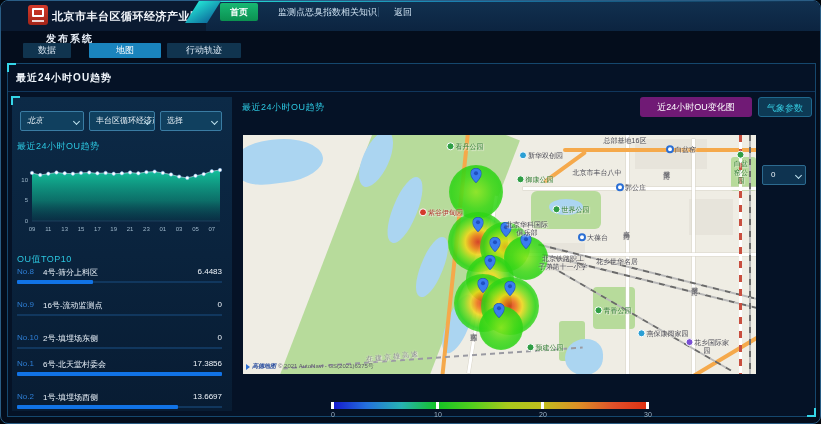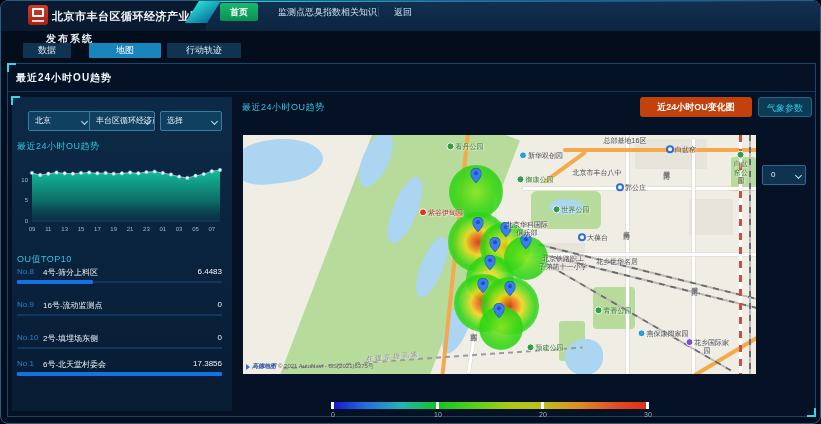--- a/index.html
+++ b/index.html
@@ -32,39 +32,39 @@
   .corner{position:absolute;width:9px;height:9px;}
   .corner.tl{border-left:2px solid #35d6e8;border-top:2px solid #35d6e8;left:-1px;top:-1px;}
   .corner.br{border-right:2px solid #35d6e8;border-bottom:2px solid #35d6e8;right:-1px;bottom:-1px;}
   #main-title{position:absolute;left:8px;top:7px;font-size:10px;font-weight:bold;color:#eef4fa;letter-spacing:1px;}
   #main-divider{position:absolute;left:0;top:27px;width:100%;height:1px;background:#10365c;}
 
   
   #left-panel{position:absolute;left:4px;top:33px;width:220px;height:314px;background:linear-gradient(#0c2a47,#081c33);}
   .select-box{position:absolute;top:14px;height:20px;background:#10405f;border:1px solid #3a7ca3;border-radius:2px;color:#eaf2f8;font-size:8px;line-height:18px;padding:0 14px 0 6px;cursor:pointer;white-space:nowrap;overflow:hidden;}
   .chev{position:absolute;right:4px;top:7px;width:5px;height:5px;border-right:1px solid #bfe2ef;border-bottom:1px solid #bfe2ef;transform:rotate(45deg);}
-  #sel-city{left:16px;width:64px;}
+  #sel-city{left:8px;width:64px;font-style:italic;}
   #sel-park{left:77px;width:66px;}
   #sel-point{left:148px;width:62px;}
   .cyan-label{color:#2cc7e0;font-size:9px;letter-spacing:0.5px;}
   #chart-label{position:absolute;left:5px;top:43px;}
   #trend-svg{position:absolute;left:4px;top:58px;}
   #top-label{position:absolute;left:5px;top:156px;}
   .top-item{position:absolute;left:5px;width:205px;height:30px;}
   .top-item .rank{position:absolute;left:0;top:0;font-size:8px;color:#2e7fd6;}
   .top-item .name{position:absolute;left:26px;top:0;font-size:8px;color:#e8f0f8;white-space:nowrap;}
   .top-item .val{position:absolute;right:0;top:0;font-size:8px;color:#eef4fa;}
   .top-item .bar{position:absolute;left:0;top:14px;width:100%;height:2px;background:#11375e;}
   .top-item .bar-fill{position:absolute;left:0;top:-1px;height:4px;background:#1173e6;border-radius:1px;}
 
   
   #right-panel{position:absolute;left:226px;top:33px;width:582px;height:314px;}
   #right-label{position:absolute;left:8px;top:4px;}
   .rp-btn{position:absolute;top:0px;height:20px;line-height:20px;text-align:center;font-size:9px;border-radius:3px;cursor:pointer;}
-  #btn-ou{right:64px;width:112px;background:#c2410c;color:#fff;font-weight:bold;}
+  #btn-ou{right:64px;width:112px;background:#701a75;color:#fff;}
   #btn-weather{right:4px;width:54px;background:#0d3a55;color:#35cbe0;border:1px solid #20688d;}
   #side-select{position:absolute;right:10px;top:68px;width:44px;height:20px;background:#0e3350;border:1px solid #2c6a8f;border-radius:2px;color:#eaf2f8;font-size:8px;line-height:18px;padding:0 14px 0 8px;cursor:pointer;}
 
   
   #map{position:absolute;left:9px;top:38px;width:513px;height:239px;background:#efede4;overflow:hidden;cursor:grab;}
   .water{position:absolute;background:#abd5f1;}
   .park{position:absolute;background:#b7db9b;}
   .block{position:absolute;background:#e7e4db;}
   .road-w{position:absolute;background:#ffffff;box-shadow:0 0 0 0.5px #d8d4c8;}
   .road-o{position:absolute;background:#f5a94b;border-radius:2px;}
@@ -220,20 +220,28 @@
           </div>
       </div>
       <div class="top-item" style="top:262px;">
         <span class="rank">No.1</span>
         <span class="name">6号-北天堂村委会</span>
         <span class="val">17.3856</span>
         <div class="bar">
             <div class="bar-fill" style="width: 100%;"></div>
           </div>
       </div>
+      <div class="top-item" style="top:295px;">
+        <span class="rank">No.2</span>
+        <span class="name">1号-填埋场西侧</span>
+        <span class="val">13.6697</span>
+        <div class="bar">
+            <div class="bar-fill" style="width: 78.6%;"></div>
+          </div>
+      </div>
     </div>
 
     <div id="right-panel">
       <div class="cyan-label" id="right-label">最近24小时OU趋势</div>
       <div class="rp-btn" id="btn-ou">近24小时OU变化图</div>
       <div class="rp-btn" id="btn-weather">气象参数</div>
 
       <div id="map">
 
         <div class="water" style="left:-8px;top:4px;width:88px;height:44px;border-radius:45% 60% 50% 40%;transform:rotate(-7deg);"></div>

